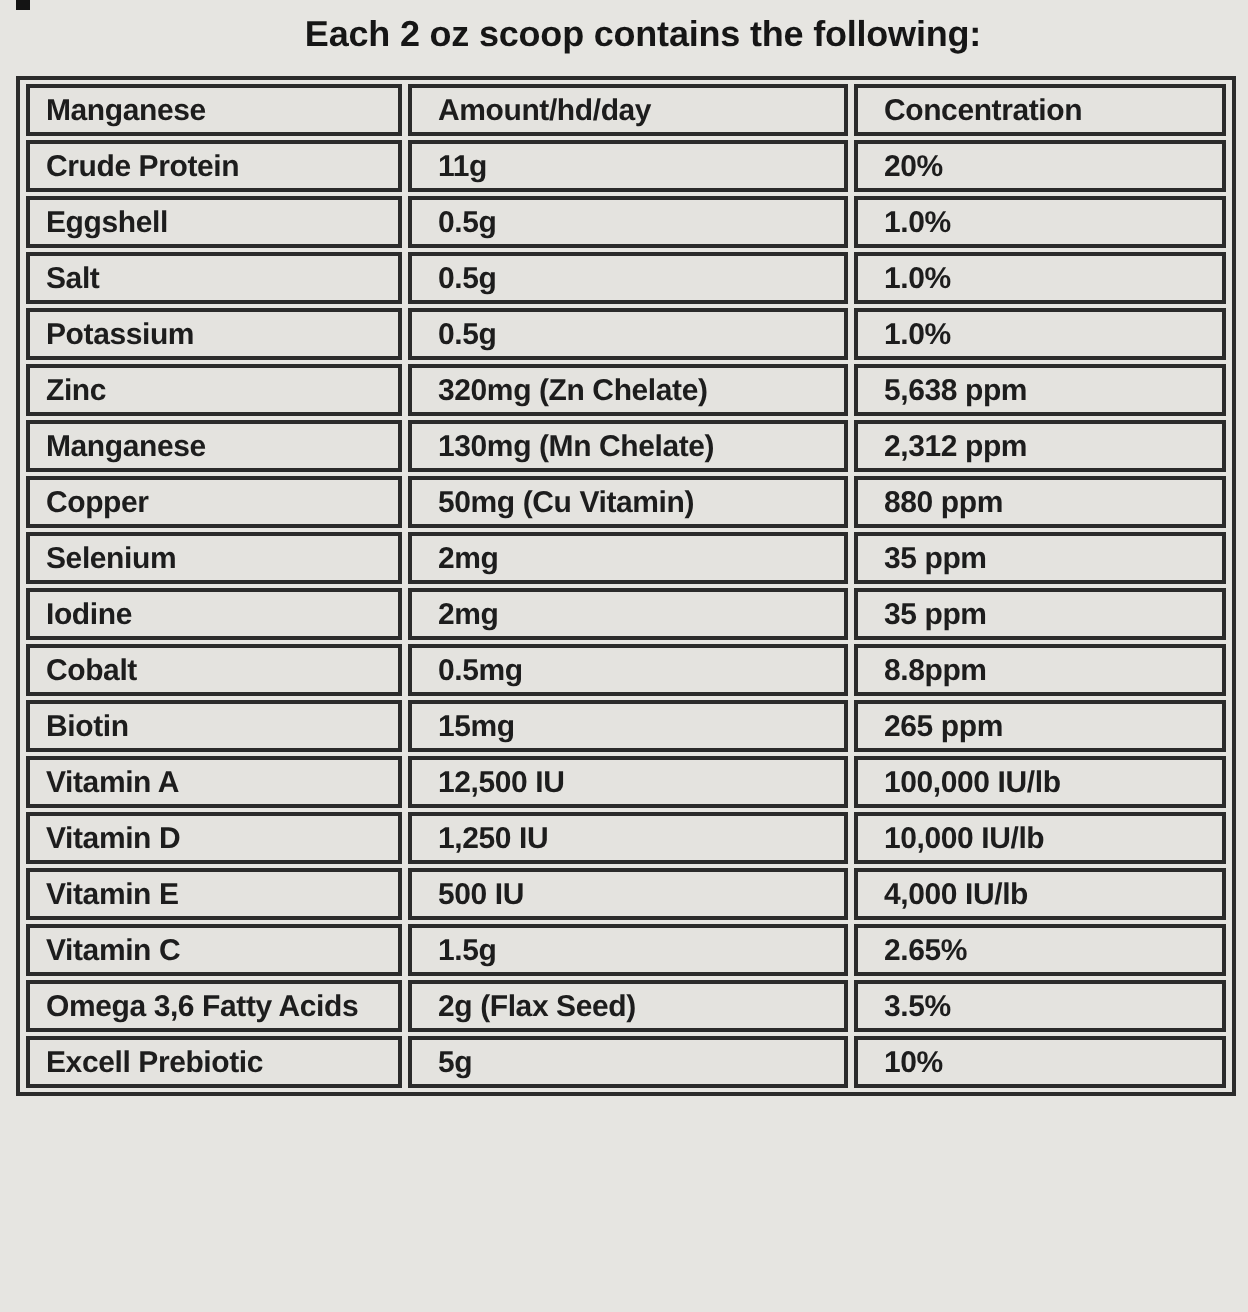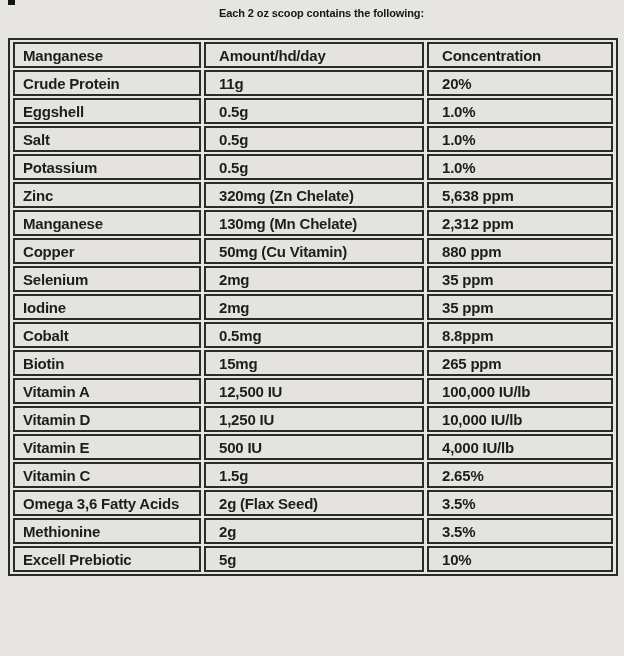--- a/index.html
+++ b/index.html
@@ -16,21 +16,21 @@
     position: absolute;
     left: 8px;
     top: 0;
     width: 7px;
     height: 5px;
     background: #141414;
   }
   .title {
     padding-top: 7px;
     text-align: center;
-    font-size: 11px;
+    font-size: 18px;
     font-weight: bold;
     letter-spacing: -0.1px;
     color: #161616;
     padding-left: 19px;
   }
   .table-frame {
     position: absolute;
     left: 8px;
     top: 38px;
     width: 606px;
@@ -160,24 +160,19 @@
           <td>Vitamin C</td>
           <td>1.5g</td>
           <td>2.65%</td>
         </tr>
         <tr>
           <td>Omega 3,6 Fatty Acids</td>
           <td>2g (Flax Seed)</td>
           <td>3.5%</td>
         </tr>
         <tr>
-          <td>Methionine</td>
-          <td>2g</td>
-          <td>3.5%</td>
-        </tr>
-        <tr>
           <td>Excell Prebiotic</td>
           <td>5g</td>
           <td>10%</td>
         </tr>
       </tbody>
   </table>
 </div>
 
 </body></html>

